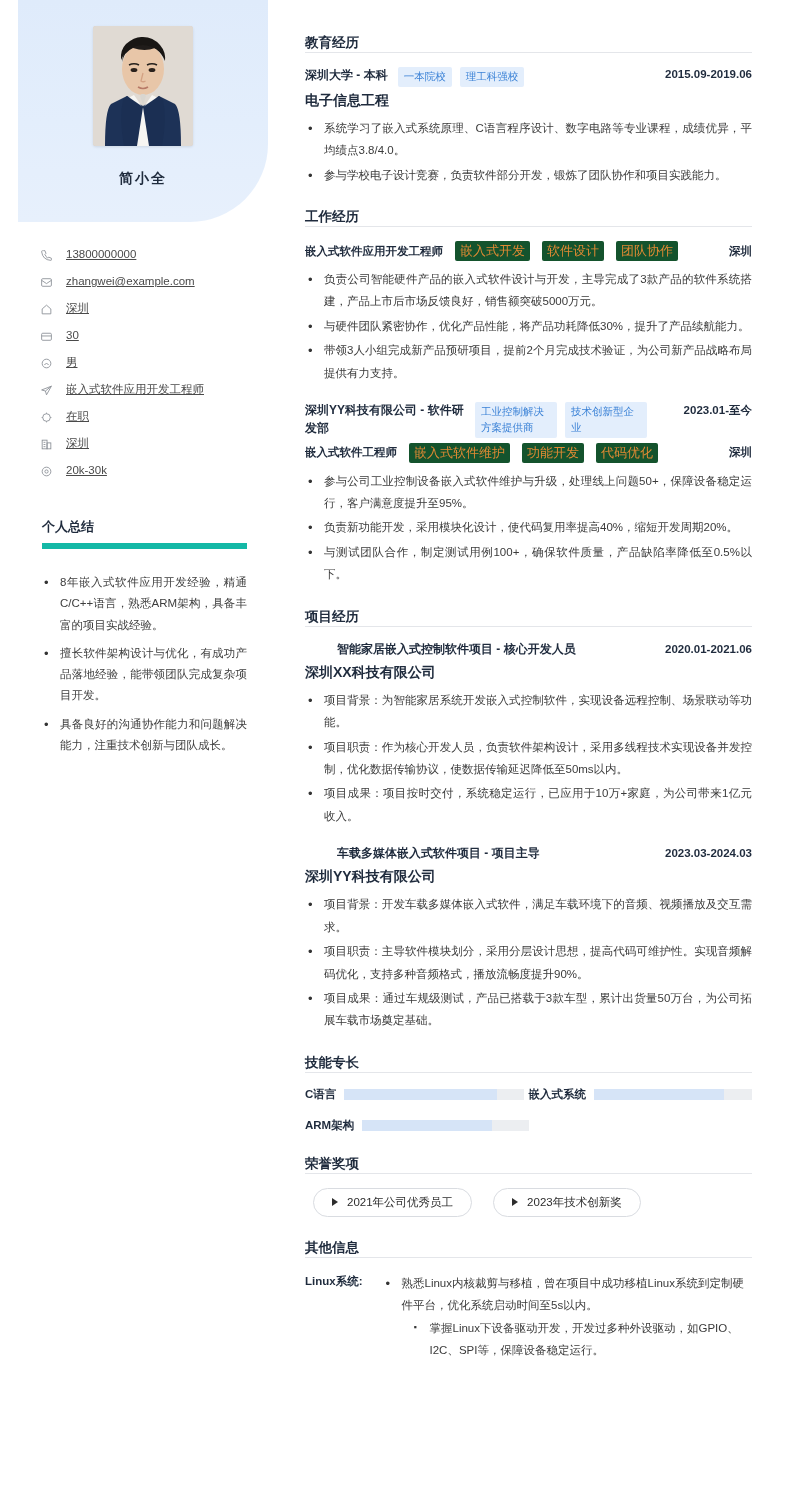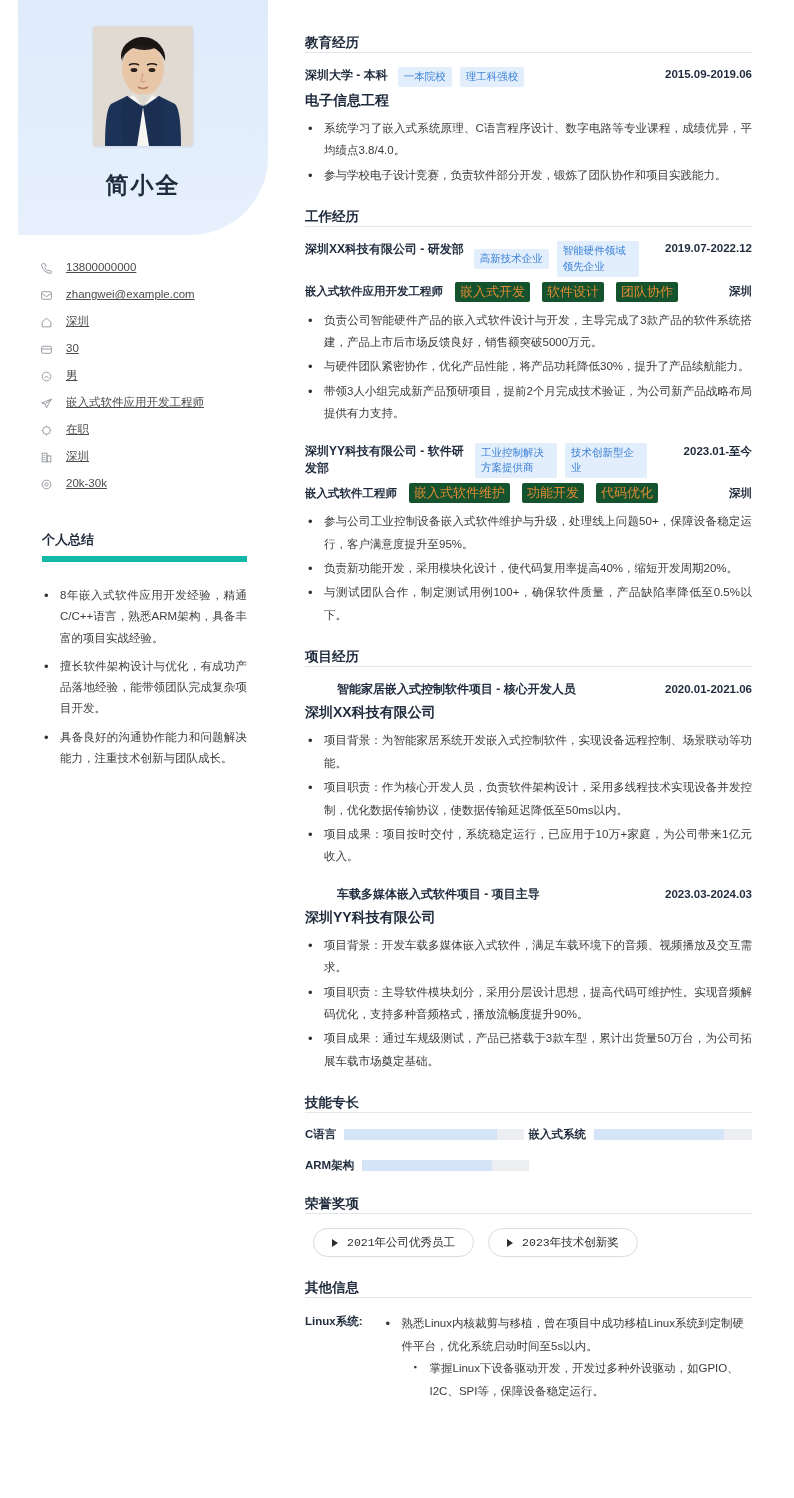--- a/index.html
+++ b/index.html
@@ -42,21 +42,21 @@
     height: 120px;
     border-radius: 3px;
     overflow: hidden;
     background: #d9d2cb;
     position: relative;
     box-shadow: 0 1px 3px rgba(0,0,0,.10);
   }
   .photo svg { display:block; width:100%; height:100%; }
   .person-name {
     margin-top: 24px;
-    font-size: 23px;
+    font-size: 14px;
     font-weight: 700;
     color: #1f2b3d;
     letter-spacing: 2px;
   }
 
   .contact-list {
     margin: 26px 0 0 40px;
     width: 225px;
   }
   .contact-row {
@@ -263,23 +263,22 @@
   }
   .skill-bar > span {
     display: block;
     height: 100%;
     background: #d6e4f7;
   }
 
   
   .honors {
     display: flex;
-    gap: 14px;
+    gap: 21px;
     padding-left: 8px;
-    font-family: Liberation Mono, monospace;
   }
   .honor-pill {
     display: inline-flex;
     align-items: center;
     gap: 9px;
     border: 1px solid #d9dce1;
     border-radius: 18px;
     padding: 6px 18px;
     font-size: 11.5px;
     color: #2d2d2d;
@@ -465,28 +464,20 @@
           <li>系统学习了嵌入式系统原理、C语言程序设计、数字电路等专业课程，成绩优异，平均绩点3.8/4.0。</li>
           <li>参与学校电子设计竞赛，负责软件部分开发，锻炼了团队协作和项目实践能力。</li>
         </ul>
       </div>
     </section>
 
     <section class="section">
       <div class="section-title">工作经历</div>
 
       <div class="entry">
-        <div class="entry-head">
-          <span class="org">深圳XX科技有限公司 - 研发部</span>
-          <span class="tagwrap">
-            <span class="tag-blue">高新技术企业</span>
-            <span class="tag-blue">智能硬件领域领先企业</span>
-          </span>
-          <span class="date">2019.07-2022.12</span>
-        </div>
         <div class="role-row">
           <span class="role-title">嵌入式软件应用开发工程师</span>
           <span class="tag-orange">嵌入式开发</span>
           <span class="tag-orange">软件设计</span>
           <span class="tag-orange">团队协作</span>
           <span class="city">深圳</span>
         </div>
         <ul class="bullets">
           <li>负责公司智能硬件产品的嵌入式软件设计与开发，主导完成了3款产品的软件系统搭建，产品上市后市场反馈良好，销售额突破5000万元。</li>
           <li>与硬件团队紧密协作，优化产品性能，将产品功耗降低30%，提升了产品续航能力。</li>

